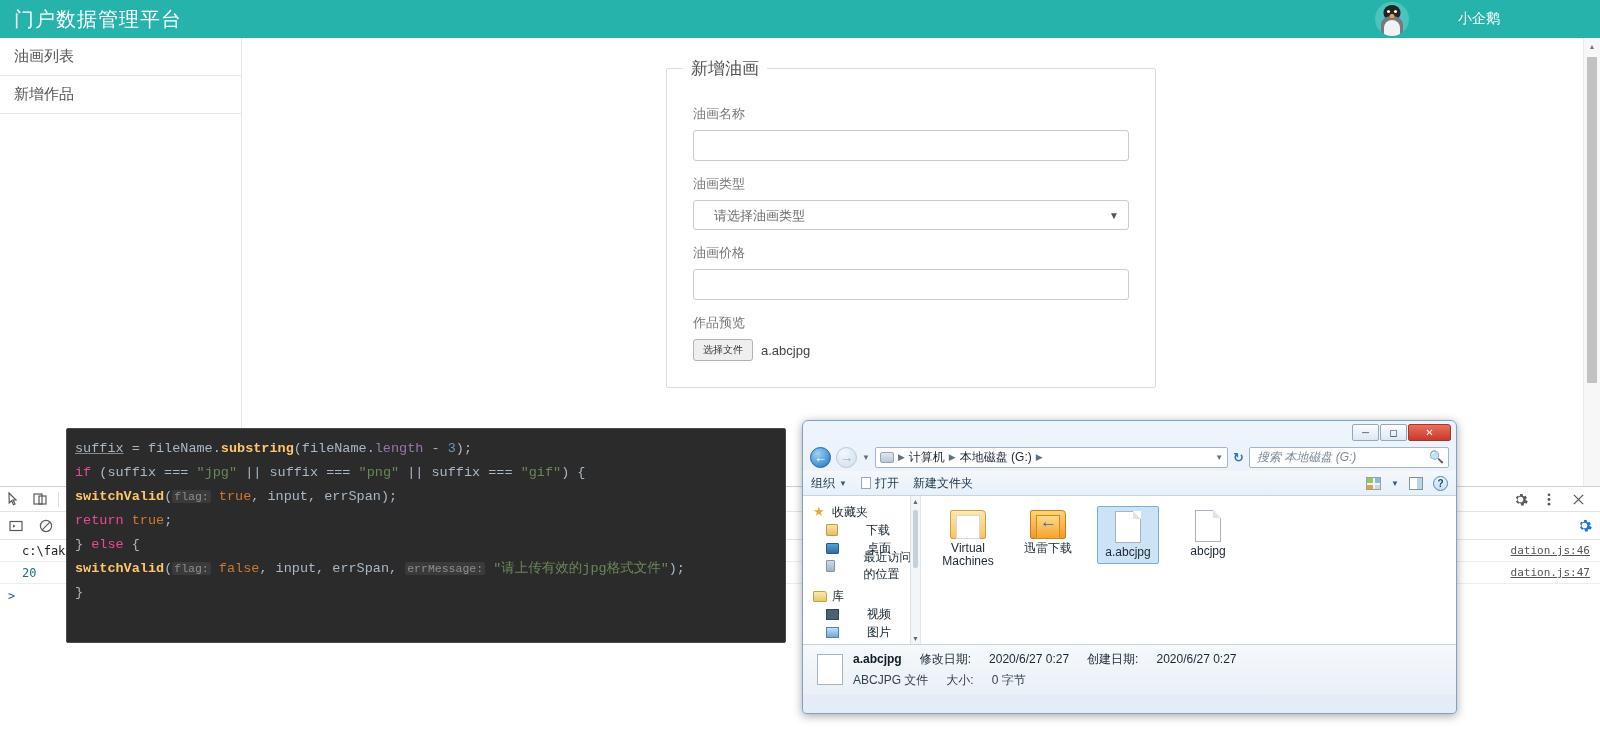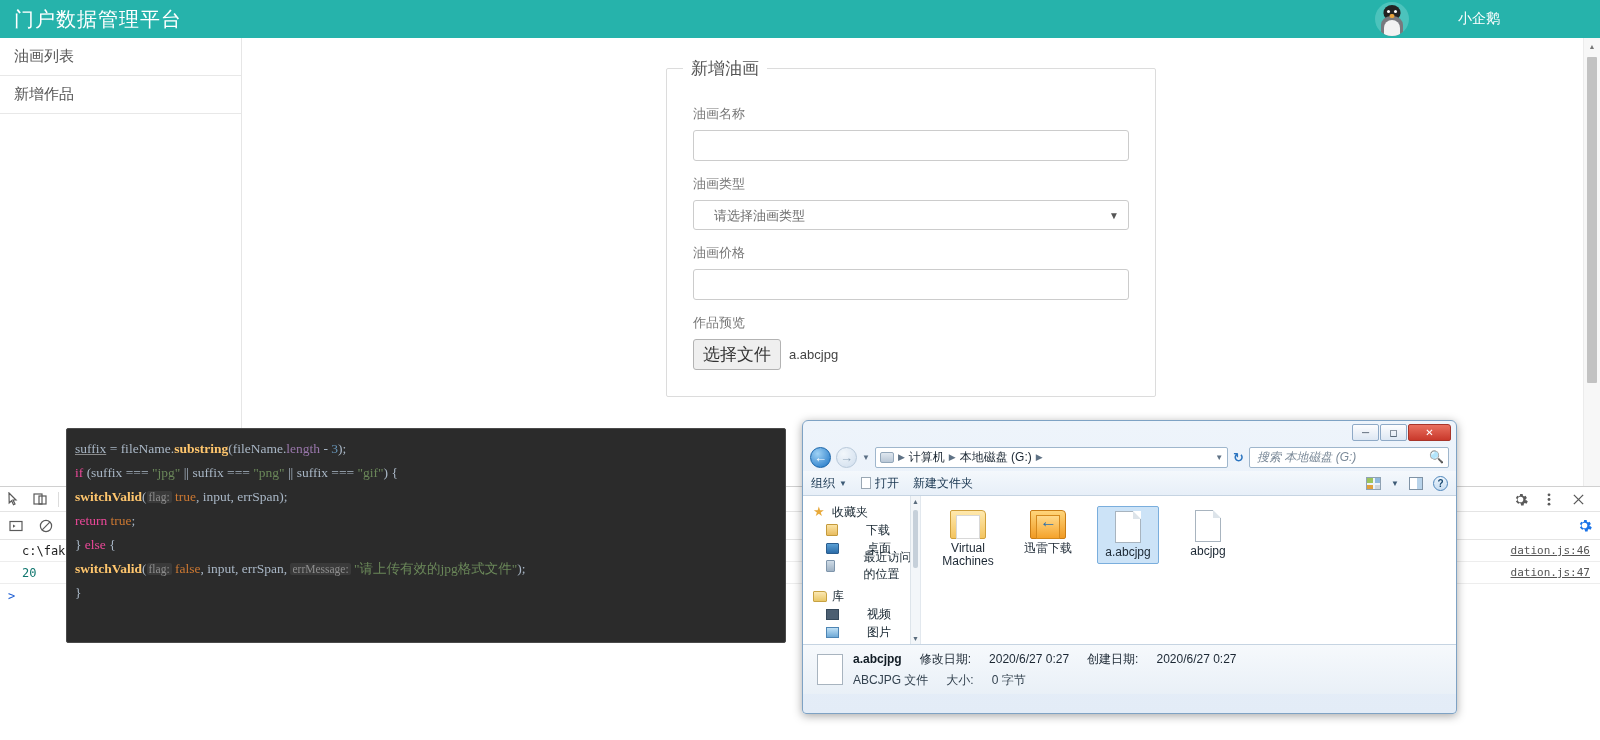--- a/index.html
+++ b/index.html
@@ -76,21 +76,21 @@
     appearance:none; outline:none;
   }
   .select-wrap { position:relative; }
   .select-caret {
     position:absolute; right:10px; top:50%; transform:translateY(-50%);
     pointer-events:none; color:#555; font-size:10px;
   }
   .file-row { display:flex; align-items:center; gap:8px; margin-top:4px; }
   .file-btn {
     border:1px solid #b3b3b3; background:#efefef; border-radius:3px;
-    padding:3px 9px; font-size:17px; color:#333; cursor:pointer;
+    padding:3px 9px; font-size:10px; color:#333; cursor:pointer;
   }
   .file-name { font-size:13px; color:#444; }
 
   .page-scrollbar {
     position:absolute; right:0; top:38px; width:17px; bottom:0;
     background:#f7f7f7; border-left:1px solid #ececec;
   }
   .page-scrollbar .up-arrow, .page-scrollbar .down-arrow {
     position:absolute; left:0; right:0; height:17px; display:flex;
     align-items:center; justify-content:center; color:#777; font-size:7px;
@@ -143,21 +143,21 @@
   .c-prompt {
     height:24px; display:flex; align-items:center; padding-left:8px;
     color:#2160d4; font-family:"DejaVu Sans Mono","Liberation Mono",monospace; font-size:12px;
   }
 
   
   #code-popover {
     position:absolute; left:66px; top:428px; width:720px; height:215px;
     background:#2b2b2b; border:1px solid #4a4a4a; border-radius:2px;
     padding:8px 0 14px 8px; overflow:hidden;
-    font-family:Liberation Serif, serif;
+    font-family:Liberation Mono, monospace;
     font-size:13.5px; line-height:24px; color:#a9b7c6;
   }
   .tok-var { color:#a9b7c6; text-decoration:underline; text-decoration-color:#8a8a8a; }
   .tok-fn { color:#ffc66d; font-weight:bold; }
   .tok-kw { color:#ec4899; }
   .tok-str { color:#6a8759; }
   .tok-num { color:#6897bb; }
   .tok-prop { color:#9876aa; }
   .tok-plain { color:#a9b7c6; }
   .tok-hint {

